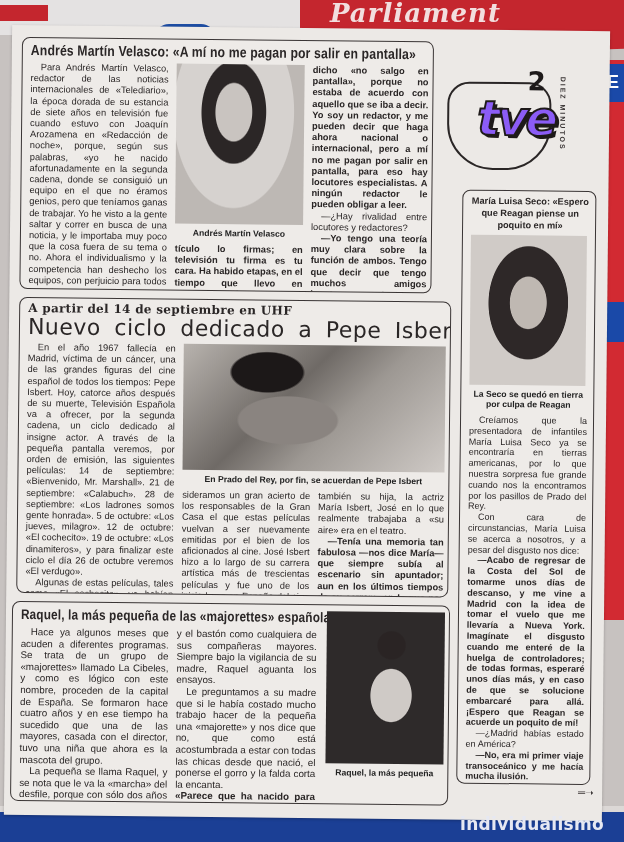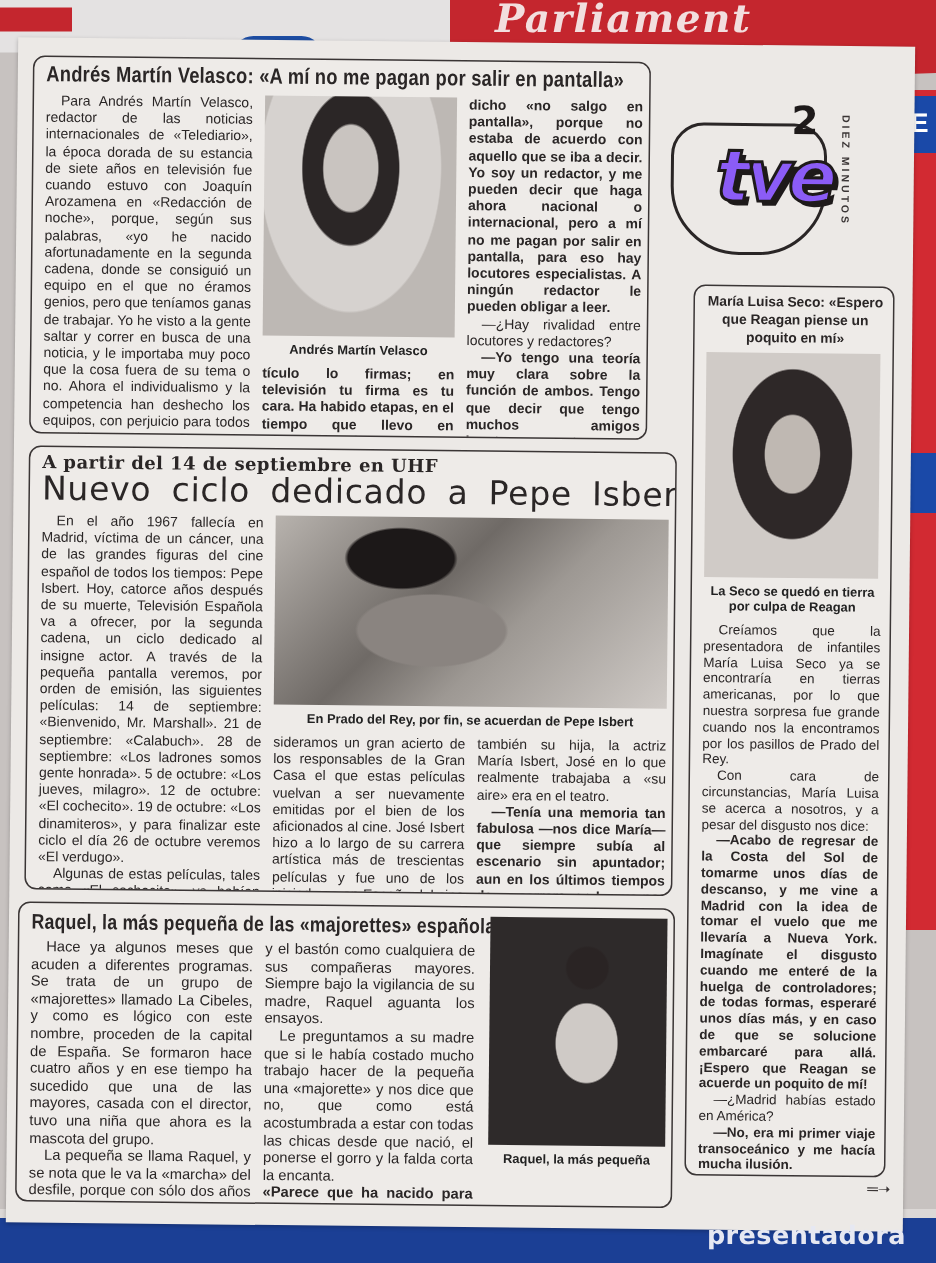--- a/index.html
+++ b/index.html
@@ -156,13 +156,13 @@
       <p>—¿Madrid habías estado en América?</p>
       <p class="bold">—No, era mi primer viaje transoceánico y me hacía mucha ilusión.</p>
       <p>—¿Qué harás en caso de que no se solucione el conflicto de los controladores americanos?</p>
 
     </div>
   </div>
 
   <div class="arrow-mark" style="left:574px; top:756px;">═➝</div>
 </div>
 
-<div class="watermark">presentadora</div>
+<div class="watermark">individualismo</div>
 
 </body></html>

